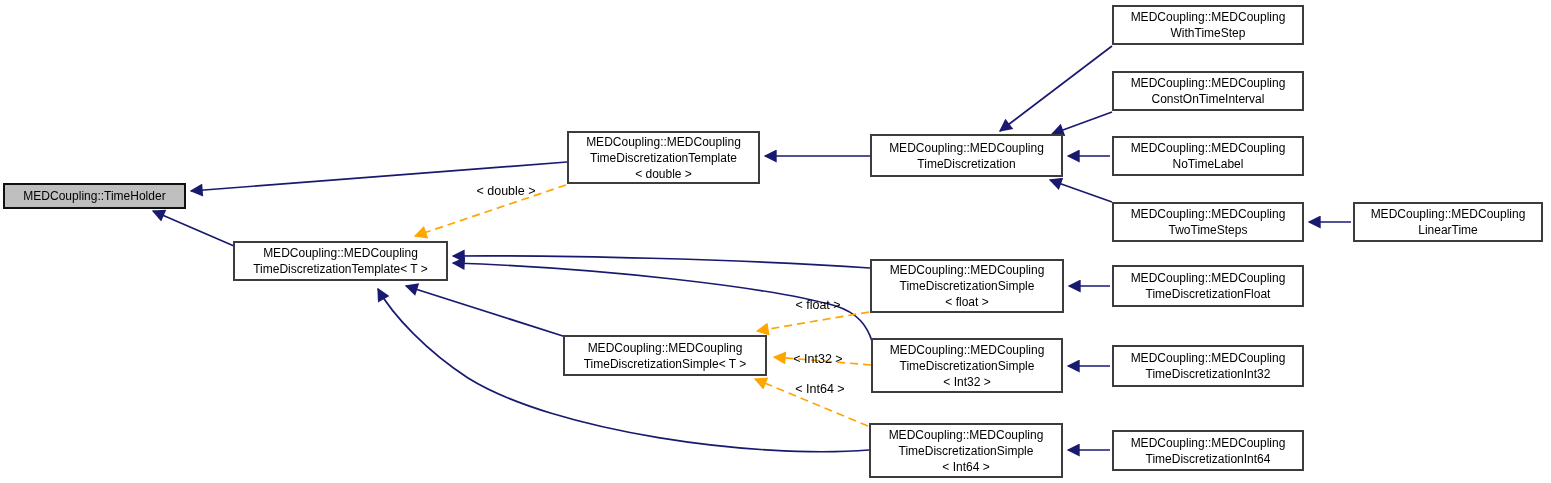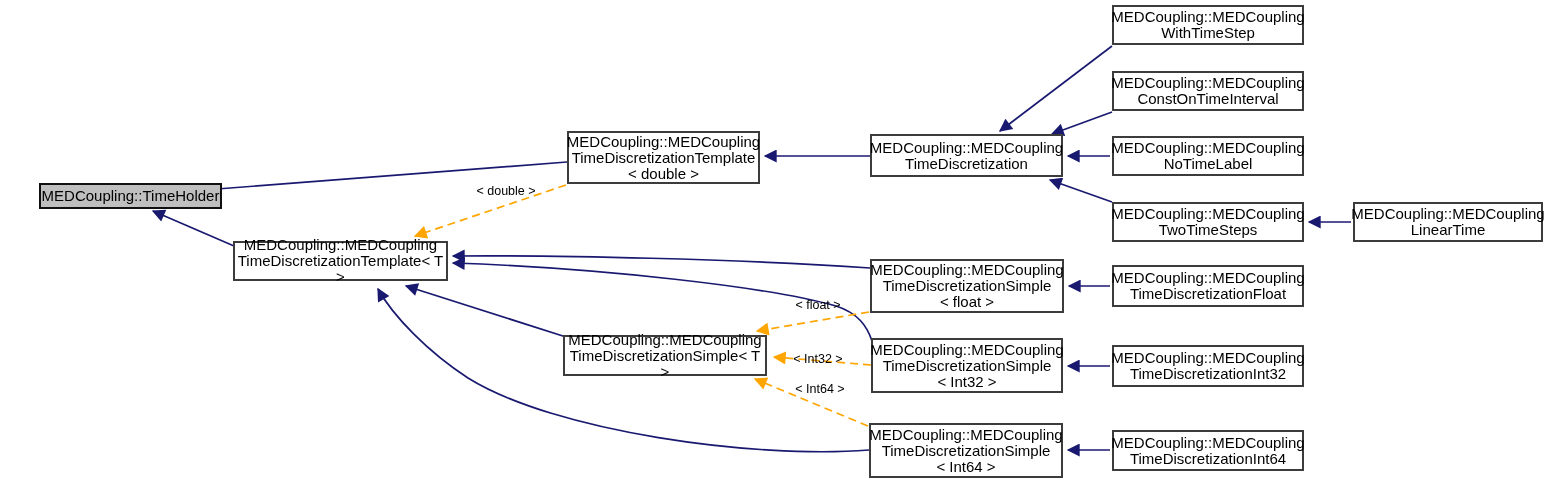--- a/index.html
+++ b/index.html
@@ -21,21 +21,21 @@
     top: 0;
     width: 1551px;
     height: 483px;
   }
   .node {
     position: absolute;
     box-sizing: border-box;
     background: #ffffff;
     border: 2px solid #3c3c3c;
     color: #000000;
-    font-size: 15px;
+    font-size: 12px;
     line-height: 16px;
     text-align: center;
     display: flex;
     align-items: center;
     justify-content: center;
     white-space: pre-line;
     z-index: 2;
   }
   .node.highlight {
     background: #bfbfbf;
@@ -84,21 +84,21 @@
     <path class="edge-blue" d="M 872,341 C 867,326 858,313 836,306 C 770,287 600,268 453,263" marker-end="url(#arrow-blue)"></path>
     <path class="edge-blue" d="M 566,337 L 406,286" marker-end="url(#arrow-blue)"></path>
     <path class="edge-blue" d="M 869,450 C 755,459 555,432 468,378 C 428,352 393,316 378,289" marker-end="url(#arrow-blue)"></path>
 
     <path class="edge-orange" d="M 566,185 L 415,236" marker-end="url(#arrow-orange)"></path>
     <path class="edge-orange" d="M 869,312 L 757,331" marker-end="url(#arrow-orange)"></path>
     <path class="edge-orange" d="M 871,365 L 774,357" marker-end="url(#arrow-orange)"></path>
     <path class="edge-orange" d="M 868,426 L 755,379" marker-end="url(#arrow-orange)"></path>
   </svg>
 
-  <div class="node highlight" style="left:3px; top:183px; width:183px; height:26px;margin-left:36px;">MEDCoupling::TimeHolder</div>
+  <div class="node highlight" style="left:3px; top:183px; width:183px; height:26px;">MEDCoupling::TimeHolder</div>
 
   <div class="node" style="left:233px; top:241px; width:215px; height:40px;">MEDCoupling::MEDCoupling
 TimeDiscretizationTemplate&lt; T &gt;</div>
 
   <div class="node" style="left:567px; top:131px; width:193px; height:53px;">MEDCoupling::MEDCoupling
 TimeDiscretizationTemplate
 &lt; double &gt;</div>
 
   <div class="node" style="left:563px; top:335px; width:204px; height:41px;">MEDCoupling::MEDCoupling
 TimeDiscretizationSimple&lt; T &gt;</div>

